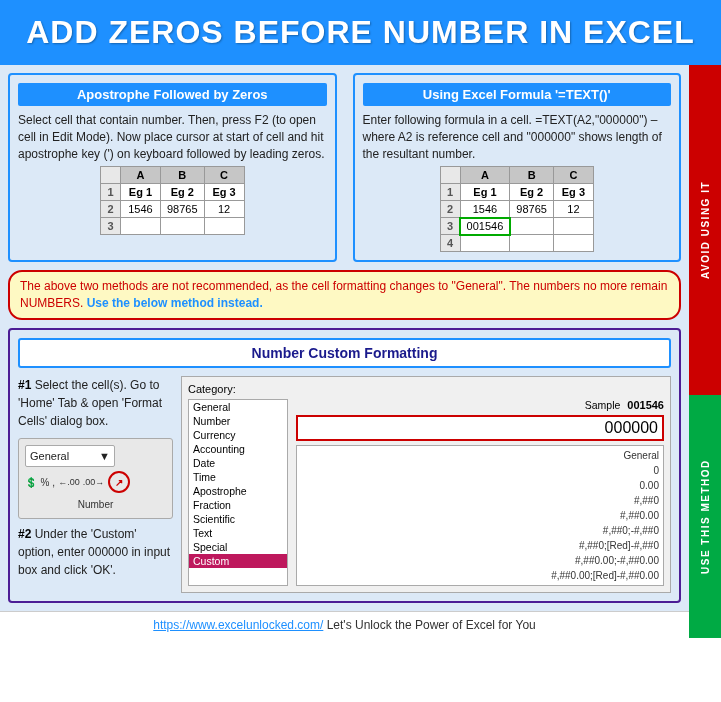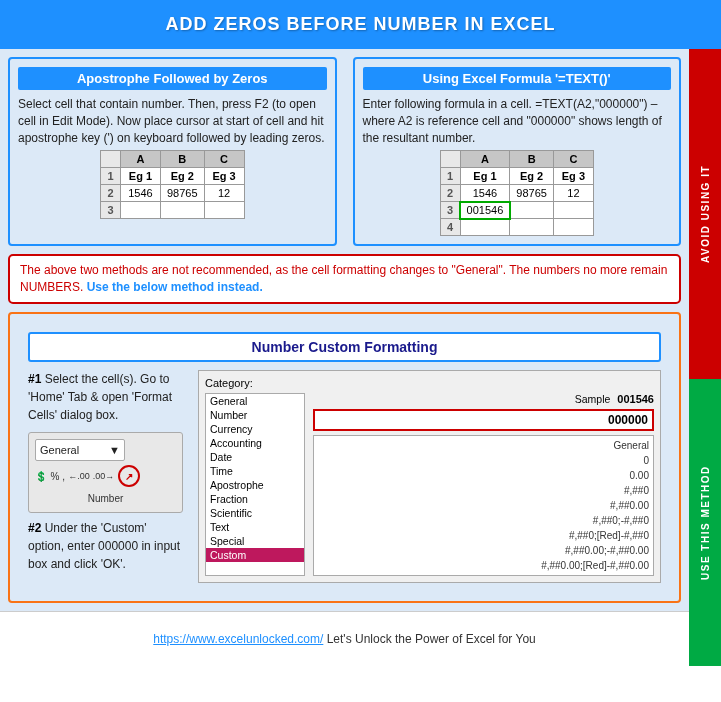--- a/index.html
+++ b/index.html
@@ -8,21 +8,21 @@
       font-family: Arial, sans-serif;
       background: #fff;
     }
 
     
     .header {
       background: #1e90ff;
       color: #fff;
       text-align: center;
       padding: 14px 10px;
-      font-size: 18px;
+      font-size: 32px;
       font-weight: 900;
       letter-spacing: 1px;
       text-shadow: 1px 1px 2px rgba(0,0,0,0.3);
     }
 
     
     .main-content {
       background: #dce9f7;
       padding: 8px;
     }
@@ -91,74 +91,74 @@
       font-weight: bold;
     }
 
     .cell-green-border {
       outline: 2px solid #00aa00;
       outline-offset: -1px;
     }
 
     
     .warning-bar {
-      background: #ffffff;
+      background: #fef9c3;
       border: 2px solid #cc0000;
-      border-radius: 5px;
+      border-radius: 14px;
       padding: 6px 10px;
       margin: 8px 0;
       font-size: 12px;
       color: #cc0000;
       line-height: 1.4;
     }
 
     .warning-bar span.blue {
       color: #1e90ff;
       font-weight: bold;
     }
 
     
     .bottom-section {
       background: #dce9f7;
-      border: 2px solid #f97316;
+      border: 2px solid #4c1d95;
       border-radius: 4px;
-      padding: 18px;
+      padding: 8px;
     }
 
     .bottom-title {
       background: #fff;
       border: 2px solid #1e90ff;
       color: #1a1a8c;
       font-weight: bold;
       font-size: 14px;
       text-align: center;
       padding: 5px;
       border-radius: 3px;
       margin-bottom: 8px;
     }
 
     .bottom-content {
       display: flex;
+      gap: 8px;
       align-items: flex-start;
     }
 
     .bottom-left {
       flex: 0 0 155px;
       font-size: 12px;
       color: #222;
       line-height: 1.5;
     }
 
     .bottom-left strong {
       color: #000;
     }
 
     .bottom-right {
       flex: 1;
-      margin-left: 15px;
     }
 
     
     .format-cells-box {
       background: #e8e8e8;
       border: 1px solid #aaa;
       border-radius: 3px;
       padding: 6px;
       font-size: 11px;
       margin-bottom: 4px;
@@ -260,40 +260,39 @@
 
     .dialog-type-label {
       font-size: 10.5px;
       margin-bottom: 2px;
     }
 
     .type-input-box {
       border: 2px solid #cc0000;
       background: #fff;
       padding: 2px 4px;
-      font-size: 12px;
+      font-size: 16px;
       width: 100%;
       margin-bottom: 4px;
-      font-weight: bold;
     }
 
     .type-options {
       font-size: 10px;
       color: #333;
       line-height: 1.5;
       background: #fff;
       border: 1px solid #aaa;
       padding: 2px 4px;
     }
 
     
     .footer {
       background: #fff;
       text-align: center;
-      padding: 20px;
+      padding: 6px;
       font-size: 12px;
       color: #333;
       border-top: 1px solid #ccc;
     }
 
     .footer a {
       color: #1e90ff;
       text-decoration: underline;
     }
 

